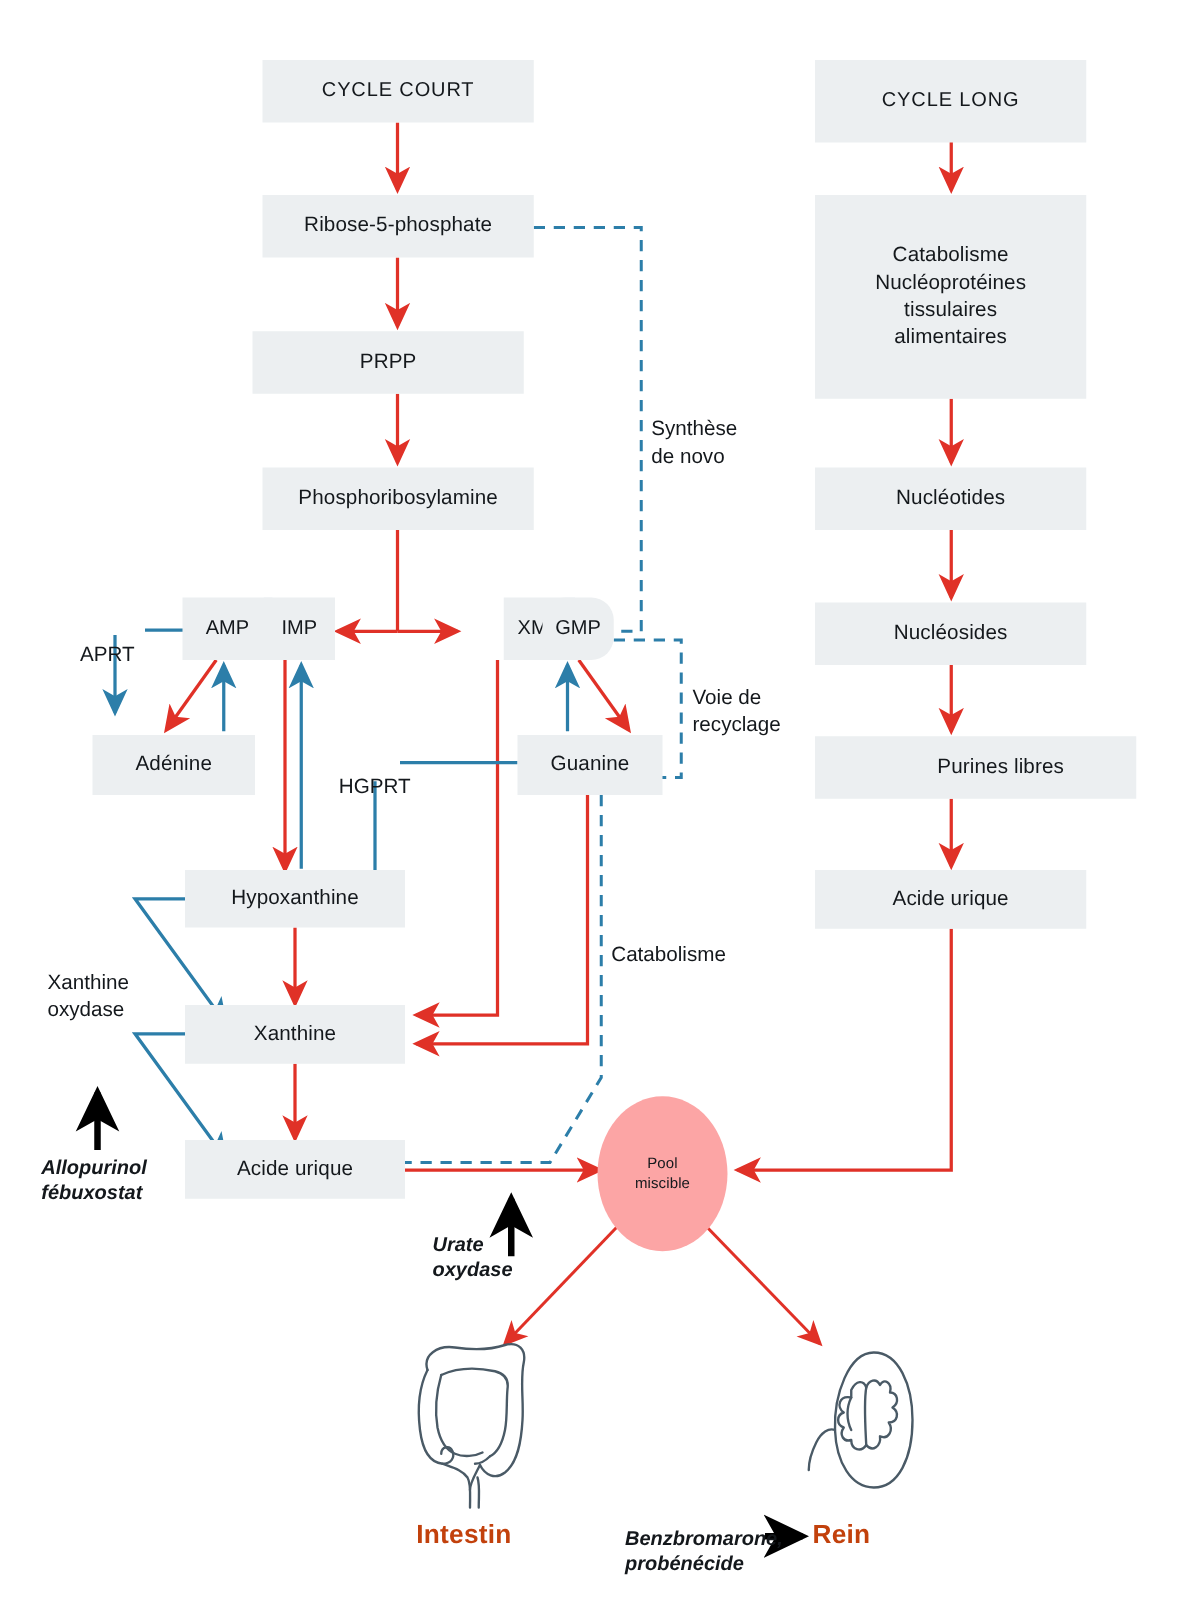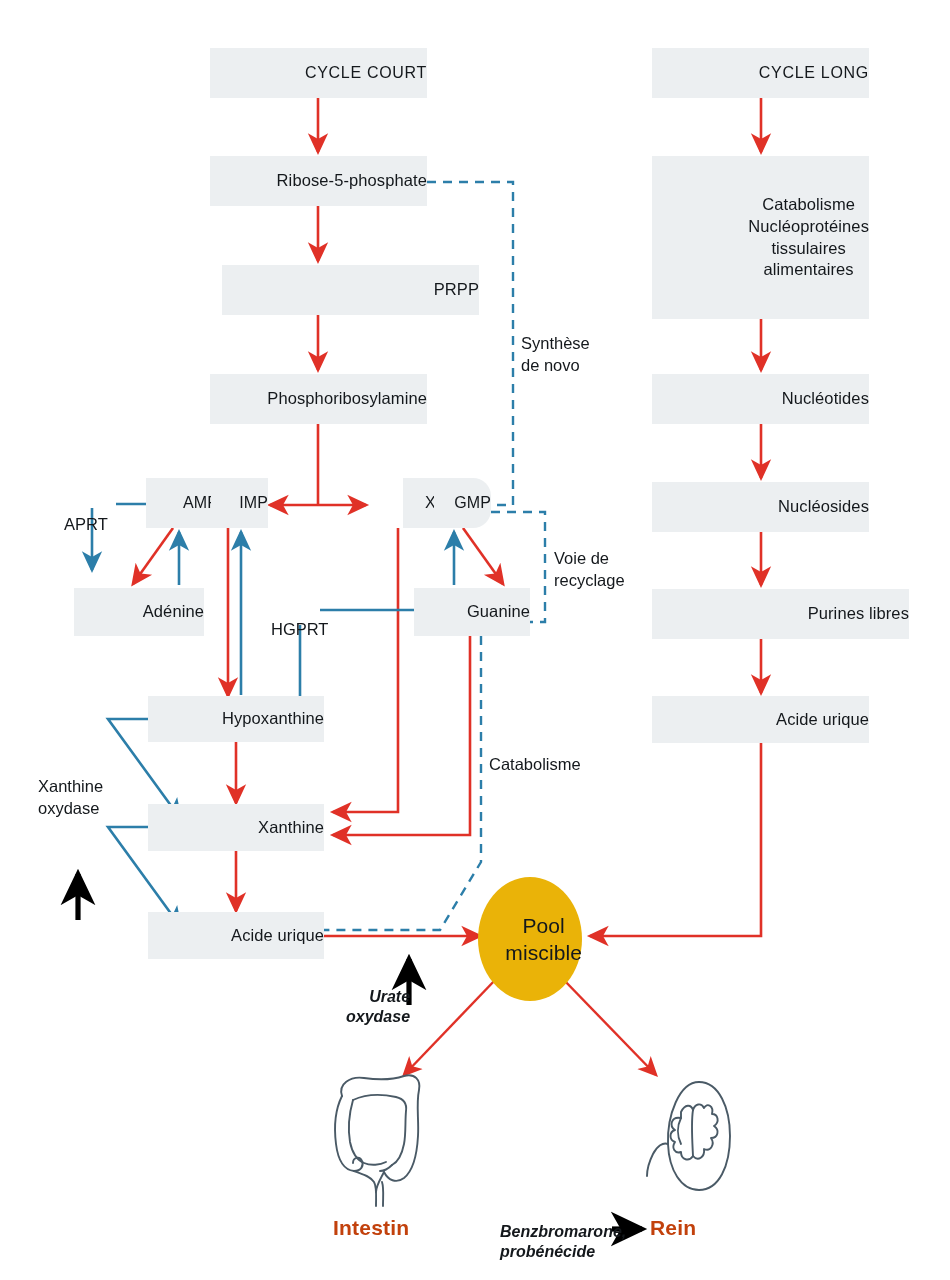--- a/index.html
+++ b/index.html
@@ -19,37 +19,37 @@
     position:absolute;
     left:0; top:0;
     width:950px; height:1280px;
     pointer-events:none;
   }
   .node{
     position:absolute;
     background:#eceff1;
     display:flex;
     align-items:center;
-    justify-content:flex-end;
+    justify-content:center;
     text-align:center;
     color:#14181c;
     font-size:16.5px;
     line-height:1.32;
     letter-spacing:.1px;
     z-index:3;
   }
   .node.cycle{
     font-size:16px;
     letter-spacing:.7px;
   }
   .node.small{ font-size:16px; }
   .node.oval{
-    background:#eab308;
+    background:#fca5a5;
     border-radius:50%;
-    font-size:21px;
+    font-size:12px;
     line-height:1.3;
   }
   .plain{
     position:absolute;
     color:#14181c;
     font-size:16.5px;
     line-height:1.3;
     z-index:3;
     white-space:pre-line;
   }
@@ -170,29 +170,29 @@
   </svg>
 
   <div class="node cycle" style="left:210px;top:48px;width:217px;height:50px;">
     <span>CYCLE COURT</span>
   </div>
 
   <div class="node" style="left:210px;top:156px;width:217px;height:50px;">
     <span>Ribose-5-phosphate</span>
   </div>
 
-  <div class="node" style="left:222px;top:265px;width:217px;height:50px;padding-left:40px;">
+  <div class="node" style="left:202px;top:265px;width:217px;height:50px;">
     <span>PRPP</span>
   </div>
 
   <div class="node" style="left:210px;top:374px;width:217px;height:50px;">
     <span>Phosphoribosylamine</span>
   </div>
 
-  <div class="node cycle" style="left:652px;top:48px;width:217px;height:50px;">
+  <div class="node cycle" style="left:652px;top:48px;width:217px;height:66px;">
     <span>CYCLE LONG</span>
   </div>
 
   <div class="node" style="left:652px;top:156px;width:217px;height:163px;white-space:pre-line;">
     <span>Catabolisme
 Nucléoprotéines
 tissulaires
 alimentaires</span>
   </div>
 
@@ -259,39 +259,43 @@
 
   <div class="plain" style="left:271px;top:598px;">
     <span>HGPRT</span>
   </div>
 
   <div class="plain" style="left:38px;top:755px;">
     <span>Xanthine
 oxydase</span>
   </div>
 
-  <div class="plain" style="left:346px;top:967px;font-style:italic;font-weight:bold;font-size:16px;line-height:1.25;text-align:right;">
+  <div class="plain" style="left:346px;top:967px;font-style:italic;font-weight:bold;font-size:16px;line-height:1.25;text-align:left;">
     <span>Urate
 oxydase</span>
   </div>
 
   <div class="plain" style="left:521px;top:312px;">
     <span>Synthèse
 de novo</span>
   </div>
 
   <div class="plain" style="left:554px;top:527px;">
     <span>Voie de
 recyclage</span>
   </div>
 
   <div class="plain" style="left:489px;top:733px;">
     <span>Catabolisme</span>
   </div>
 
+  <div class="plain ital" style="left:33px;top:905px;">
+    <span>Allopurinol
+fébuxostat</span>
+  </div>
 
   <div class="plain ital" style="left:500px;top:1202px;">
     <span>Benzbromarone,
 probénécide</span>
   </div>
 
   <svg class="organ" style="left:320px;top:1070px;" width="120" height="145" viewBox="0 0 120 145">
     <g fill="none" stroke="#4a5a66" stroke-width="1.9" stroke-linecap="round" stroke-linejoin="round">
       <path d="M22,26 C18,14 30,6 44,8 C58,10 72,10 84,6 C95,3 101,10 99,20
                C96,34 99,50 98,66 C97,84 94,100 84,108 C76,114 68,110 64,102"></path>

